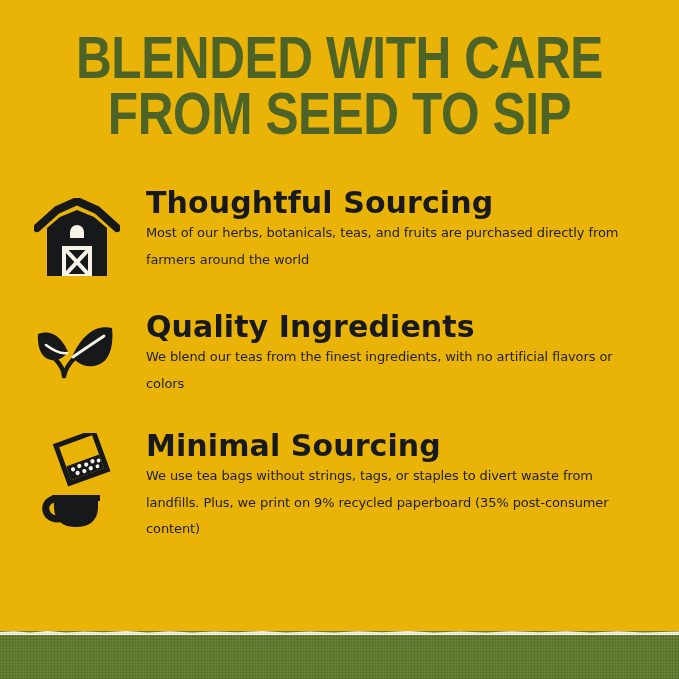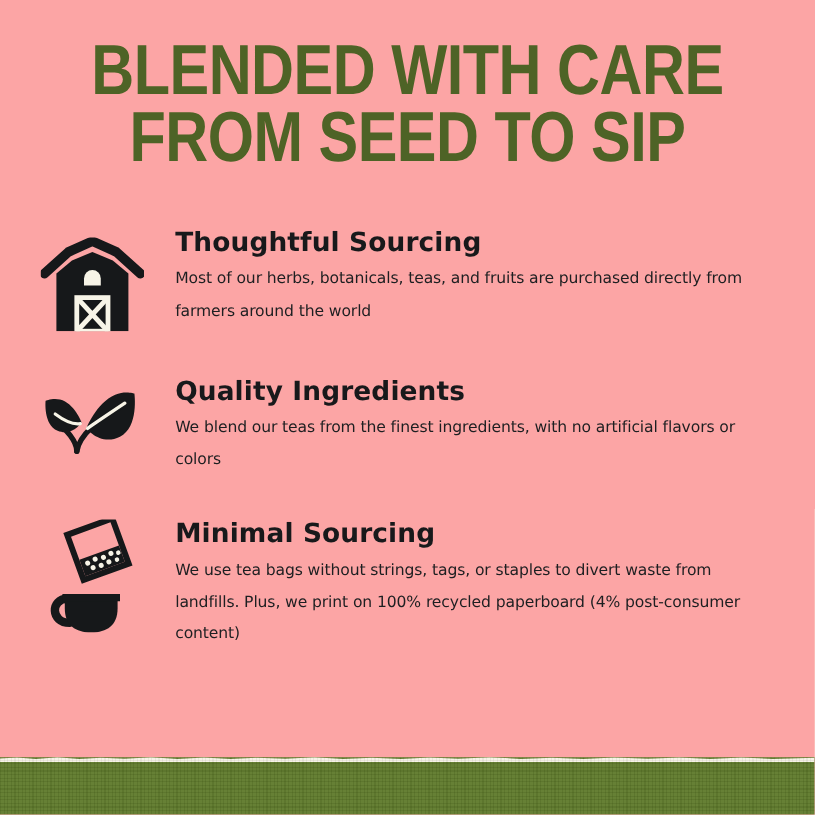--- a/index.html
+++ b/index.html
@@ -12,21 +12,21 @@
     overflow: hidden;
     background: #f7f4e7;
     font-family: "DejaVu Sans", sans-serif;
     -webkit-font-smoothing: antialiased;
   }
 
   .poster {
     position: relative;
     width: 679px;
     height: 679px;
-    background: #fca5a5;
+    background: #eab308;
     box-sizing: border-box;
     overflow: hidden;
   }
 
   
   .headline {
     position: absolute;
     left: 0;
     top: 30px;
     width: 679px;
@@ -71,21 +71,21 @@
 
   .feat-text {
     flex: 1 1 auto;
     padding-right: 34px;
     margin-left: 26px;
   }
   .feat-title {
     color: #18191b;
     font-family: "DejaVu Sans", sans-serif;
     font-weight: 700;
-    font-size: 22px;
+    font-size: 30px;
     line-height: 30px;
     letter-spacing: 0.1px;
     margin: 0 0 2px 0;
   }
   .feat-desc {
     color: #1d1f21;
     font-family: "DejaVu Sans", sans-serif;
     font-weight: 400;
     font-size: 13px;
     line-height: 26.5px;
@@ -204,21 +204,21 @@
 
           <path d="M22 66 C8 66 8 86 24 86" stroke="#16181a" stroke-width="7" fill="none" stroke-linecap="round"></path>
 
           <path d="M20 62 L64 62 L64 74 C64 88 55 94 42 94 C29 94 20 88 20 74 Z" fill="#16181a"></path>
 
           <path d="M18 62 L66 62 L66 68 L18 68 Z" fill="#16181a"></path>
         </svg>
       </span>
       <div class="feat-text">
         <p class="feat-title">Minimal Sourcing</p>
-        <p class="feat-desc">We use tea bags without strings, tags, or staples to divert waste from landfills. Plus, we print on 100% recycled paperboard (4% post-consumer content)</p>
+        <p class="feat-desc">We use tea bags without strings, tags, or staples to divert waste from landfills. Plus, we print on 9% recycled paperboard (35% post-consumer content)</p>
       </div>
     </div>
 
   </div>
 
   <div class="band">
     <svg class="band-edge" viewBox="0 0 679 7" preserveAspectRatio="none" xmlns="http://www.w3.org/2000/svg" aria-hidden="true">
       <path d="M0 4 L14 3.2 L30 4.4 L48 3 L66 4.6 L84 3.4 L104 4.2 L126 3 L148 4.4 L170 3.2 L192 4.6 L214 3.4 L238 4.2 L262 3 L286 4.4 L310 3.4 L334 4.6 L358 3.2 L382 4.2 L408 3 L434 4.4 L460 3.4 L486 4.6 L512 3.2 L540 4.2 L566 3.2 L592 4.4 L618 3.2 L644 4.4 L679 3.4 L679 7 L0 7 Z" fill="#f7f4e7"></path>
     </svg>
     <div class="band-texture"></div>

